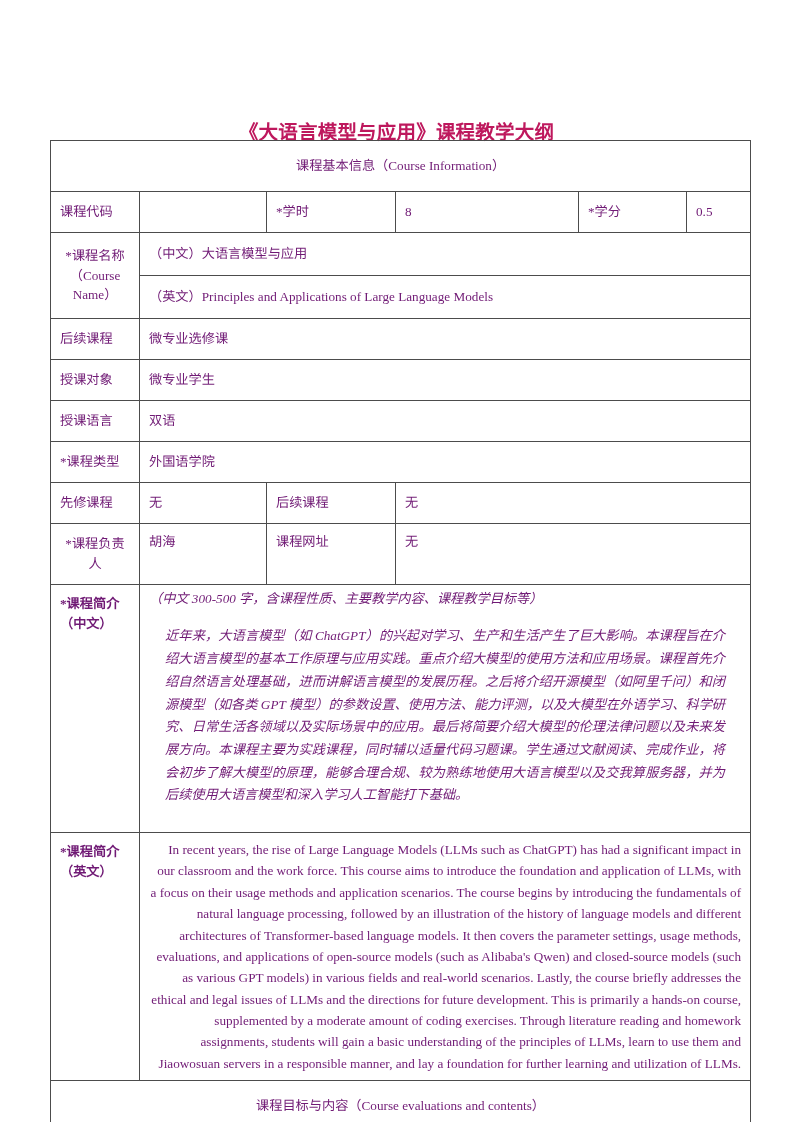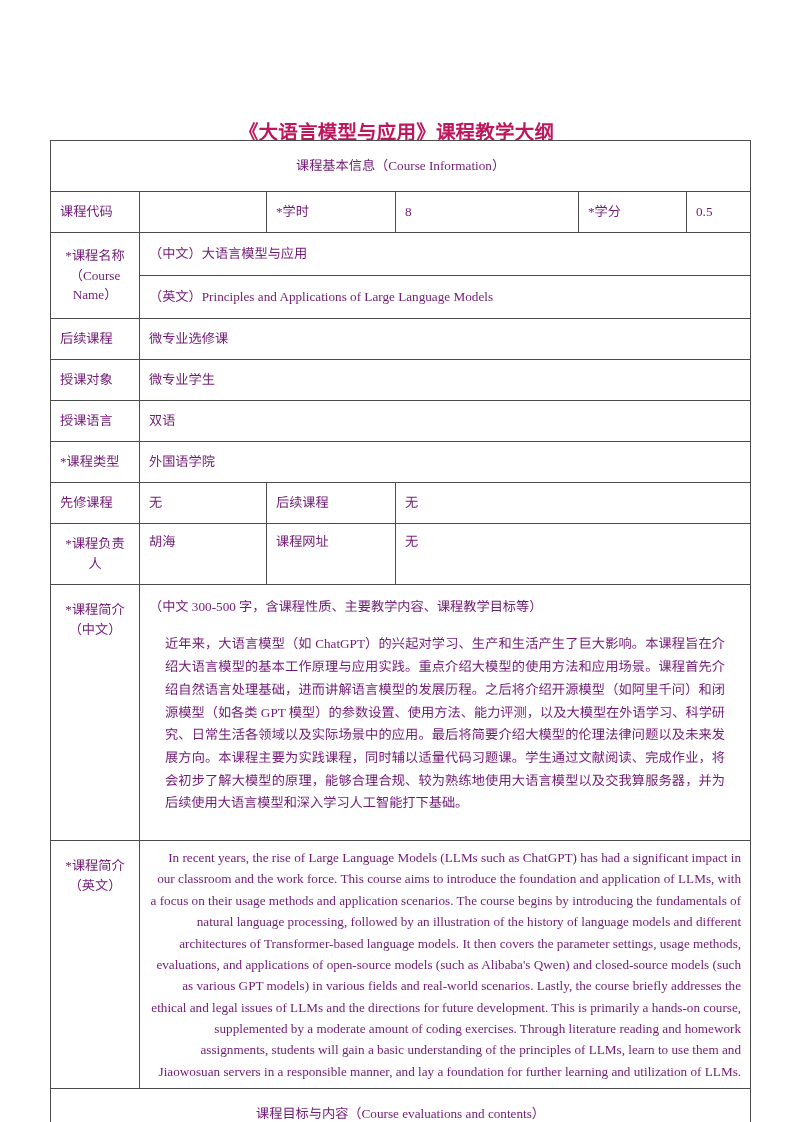--- a/index.html
+++ b/index.html
@@ -65,31 +65,32 @@
     height: 38px;
   }
   tr.info-row td { height: 28px; }
   tr.name-row td { height: 30px; margin-top: 30px; }
   tr.tall-row td { height: 46px; margin-left: 24px; }
   td.stacked-label {
     text-align: center;
     line-height: 1.5;
   }
   td.desc-label {
-    text-align: center;
     vertical-align: top;
-    padding-top: 15px;
+    padding-top: 9px;
     line-height: 1.5;
+    font-weight: bold;
   }
   td.desc-body {
     vertical-align: top;
-    padding-top: 12px;
+    padding-top: 4px;
     padding-bottom: 9px;
     text-align: justify;
     text-justify: inter-ideograph;
+    font-style: italic;
   }
   .desc-note {
     margin: 0 0 7px 0;
   }
   .desc-para {
     margin: 16px;
     text-indent: 0;
     line-height: 1.72;
   }
   .en-body {

